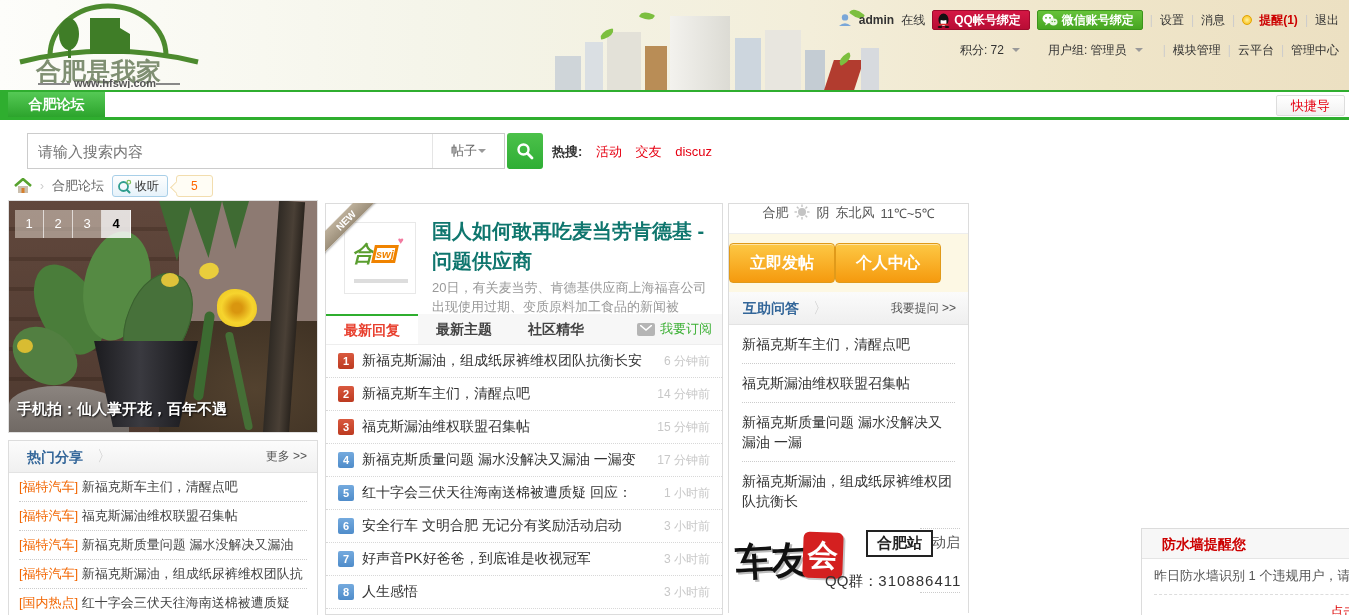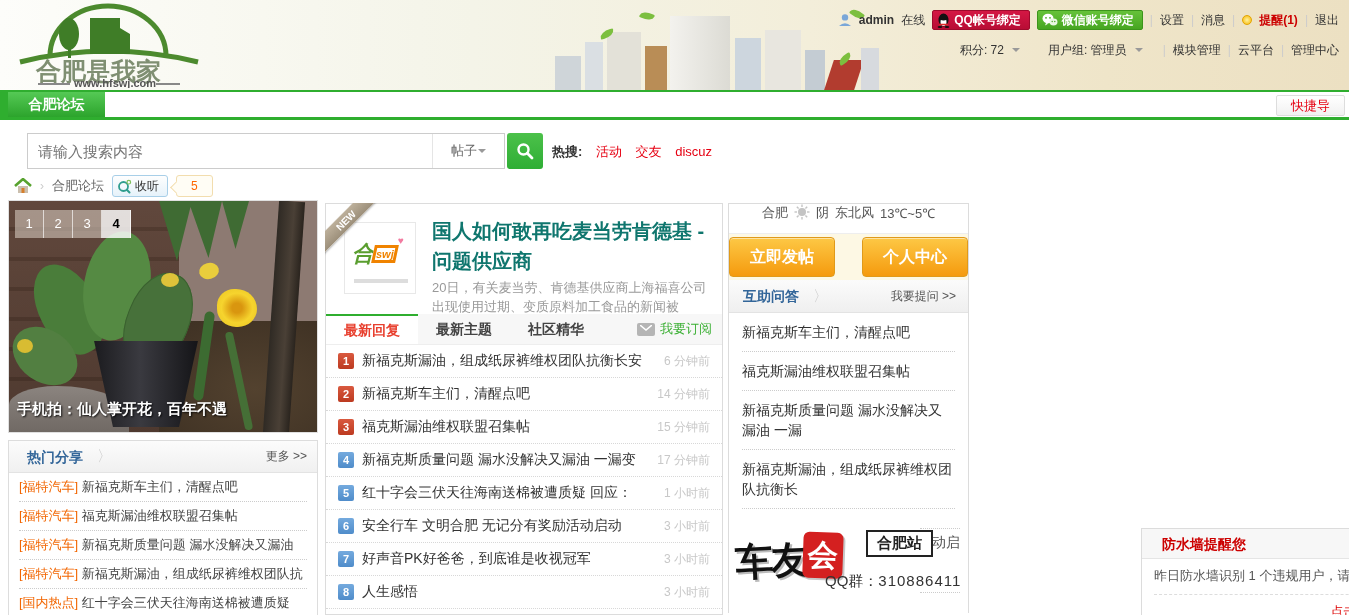--- a/index.html
+++ b/index.html
@@ -93,21 +93,21 @@
   .post-row { height:33px; display:flex; align-items:center; padding:0 12px; border-bottom:1px dotted #d8d8d8; }
   .pnum { width:16px; height:16px; border-radius:2px; color:#fff; font:bold 11px/16px "Liberation Sans",sans-serif; text-align:center; margin-right:8px; flex:none; }
   .pnum.red { background:linear-gradient(#d9593f,#bc3a20); }
   .pnum.blue { background:linear-gradient(#74aade,#4f8cca); }
   .ptitle { font-size:14px; color:#333; white-space:nowrap; overflow:hidden; cursor:pointer; }
   .ptime { margin-left:auto; color:#c8c8c8; font-size:12px; flex:none; padding-left:8px; }
 
   
   .side-col { position:absolute; left:728px; top:203px; width:241px; height:410px; border:1px solid #dcdcdc; background:#fff; }
   .weather { height:30px; border-bottom:1px solid #eee; display:flex; justify-content:center; gap:6px; font-size:13px; color:#555; }
-  .btn-area { height:46px; background:#fdf8e4; display:flex; align-items:center; justify-content:space-between; gap:12px; }
+  .btn-area { height:58px; background:#fdf8e4; display:flex; align-items:center; justify-content:flex-start; }
   .orange-btn { width:106px; height:40px; border:1px solid #e09a1a; border-radius:4px; background:linear-gradient(#fdc845,#f59a0e);
     color:#fff; font:bold 16px/38px "Liberation Sans",sans-serif; text-align:center; cursor:pointer; box-shadow:inset 0 1px 0 rgba(255,255,255,.5); }
   .qa-head { height:30px; background:linear-gradient(#fbfbfb,#efefef); border-bottom:1px solid #e3e3e3; display:flex; align-items:center; padding:16px 12px; }
   .qa-item { margin:0 13px; padding:9px 0; border-bottom:1px dotted #ccc; font-size:14px; line-height:20px; color:#333; cursor:pointer; }
   .qa-item.last { border-bottom:none; }
   .club { position:absolute; left:0; top:316px; width:239px; height:93px; background:#fff; }
   .station-box { position:absolute; left:137px; top:10px; border:2px solid #222; background:#fff; padding:2px 9px; font:bold 15px "Liberation Sans",sans-serif; color:#222; }
   .brand { position:absolute; left:6px; top:14px; transform:rotate(-3deg); }
   .brand-black { font:900 38px/38px "DejaVu Serif",serif; color:#111; text-shadow:2px 2px 0 #bbb; letter-spacing:-2px; }
   .brand-seal { display:inline-block; width:40px; height:46px; background:#d42020; color:#fff; font:bold 30px/46px "DejaVu Serif",serif;
@@ -388,21 +388,21 @@
             <line x1="0.5" y1="8" x2="3" y2="8"></line>
             <line x1="13" y1="8" x2="15.5" y2="8"></line>
             <line x1="2.8" y1="2.8" x2="4.6" y2="4.6"></line>
             <line x1="11.4" y1="11.4" x2="13.2" y2="13.2"></line>
             <line x1="11.4" y1="4.6" x2="13.2" y2="2.8"></line>
             <line x1="2.8" y1="13.2" x2="4.6" y2="11.4"></line>
           </g>
         </svg>
       <span>阴</span>
       <span>东北风</span>
-      <span>13℃~5℃</span>
+      <span>11℃~5℃</span>
     </div>
     <div class="btn-area">
       <div class="orange-btn">立即发帖</div>
       <div class="orange-btn">个人中心</div>
     </div>
     <div class="qa-head">
       <span class="panel-title" style="margin-left:2px">互助问答</span>
       <span class="head-arrow">〉</span>
       <span class="more-link">我要提问 &gt;&gt;</span>
     </div>

